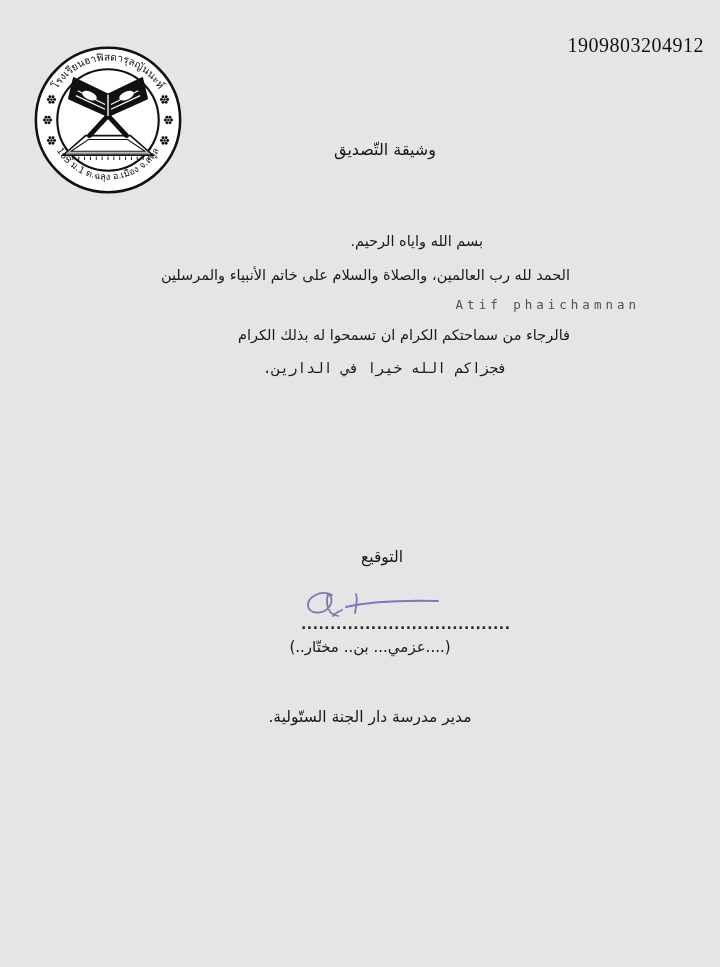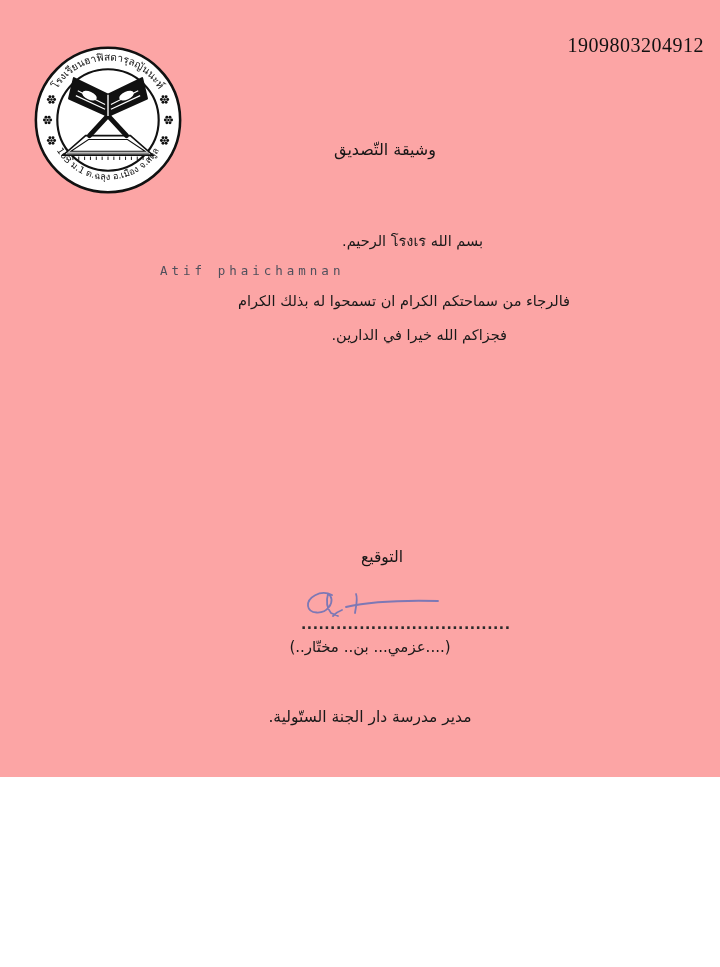--- a/index.html
+++ b/index.html
@@ -1,19 +1,19 @@
 <!DOCTYPE html>
 <html lang="ar"><head>
 <meta charset="utf-8">
 <style>
   html,body{margin:0;padding:0;background:#ffffff;}
   .page{
     position:relative;
-    width:720px;height:777px;
-    background:#fca5a5;
+    width:720px;height:967px;
+    background:#e5e5e5;
     overflow:hidden;
     font-family:"DejaVu Sans",sans-serif;
     color:#1c1c1c;
   }
   
   .doc-number{
     position:absolute;top:34px;right:16px;
     font-family:"Liberation Serif","DejaVu Serif",serif;
     font-size:20px;letter-spacing:.5px;color:#111;
   }
@@ -30,25 +30,25 @@
   
   .body-block{
     position:absolute;top:224px;left:115px;width:480px;
     direction:rtl;text-align:right;
     font-size:14.5px;color:#191919;
   }
   .ar-line{height:34px;line-height:34px;white-space:nowrap;}
   .ar-line.indent-basmala{padding-left:0;padding-right:112px;}
   .ar-line.indent-sm{padding-right:25px;}
   .ar-line.indent-xs{padding-right:20px;}
-  .ar-line.indent-lg{padding-right:88px;}
+  .ar-line.indent-lg{padding-right:88px;font-family:Liberation Mono, monospace;}
   .ar-line b{font-weight:700;}
   .latin-line{
     height:26px;line-height:26px;
-    direction:ltr;text-align:left;
+    direction:ltr;text-align:right;
     transform:translateX(45px);
     font-family:"DejaVu Sans Mono","Liberation Mono",monospace;
     font-size:12.5px;letter-spacing:4px;color:#50505c;
   }
   
   .sig-heading{
     position:absolute;top:548px;left:0;right:0;
     text-align:center;transform:translateX(22px);
     direction:rtl;font-size:15.5px;color:#161616;
   }
@@ -147,21 +147,22 @@
         <ellipse cx="61" cy="55" rx="8" ry="4" fill="#fff" transform="rotate(24 61 55)"></ellipse>
         <ellipse cx="99" cy="55" rx="8" ry="4" fill="#fff" transform="rotate(-24 99 55)"></ellipse>
         <path d="M80,54 L80,76" stroke="#fff" stroke-width="1.4"></path>
       </g>
     </svg>
   </div>
 
   <div class="title">وشيقة التّصديق</div>
 
   <div class="body-block">
-    <div class="ar-line indent-basmala">بسم الله โรงเร الرحيم.</div>
+    <div class="ar-line indent-basmala">بسم الله واياه الرحيم.</div>
+    <div class="ar-line indent-sm">الحمد لله رب العالمين، والصلاة والسلام على خاتم الأنبياء والمرسلين</div>
     <div class="latin-line">Atif phaichamnan</div>
     <div class="ar-line indent-sm">فالرجاء من سماحتكم الكرام ان تسمحوا له بذلك الكرام</div>
     <div class="ar-line indent-lg">فجزاكم الله خيرا في الدارين.</div>
   </div>
 
   <div class="sig-heading">التوقيع</div>
 
   <div class="sig-scribble">
     <svg viewBox="0 0 152 38" xmlns="http://www.w3.org/2000/svg">
       <g fill="none" stroke="#7d78b5" stroke-width="1.8" stroke-linecap="round">

